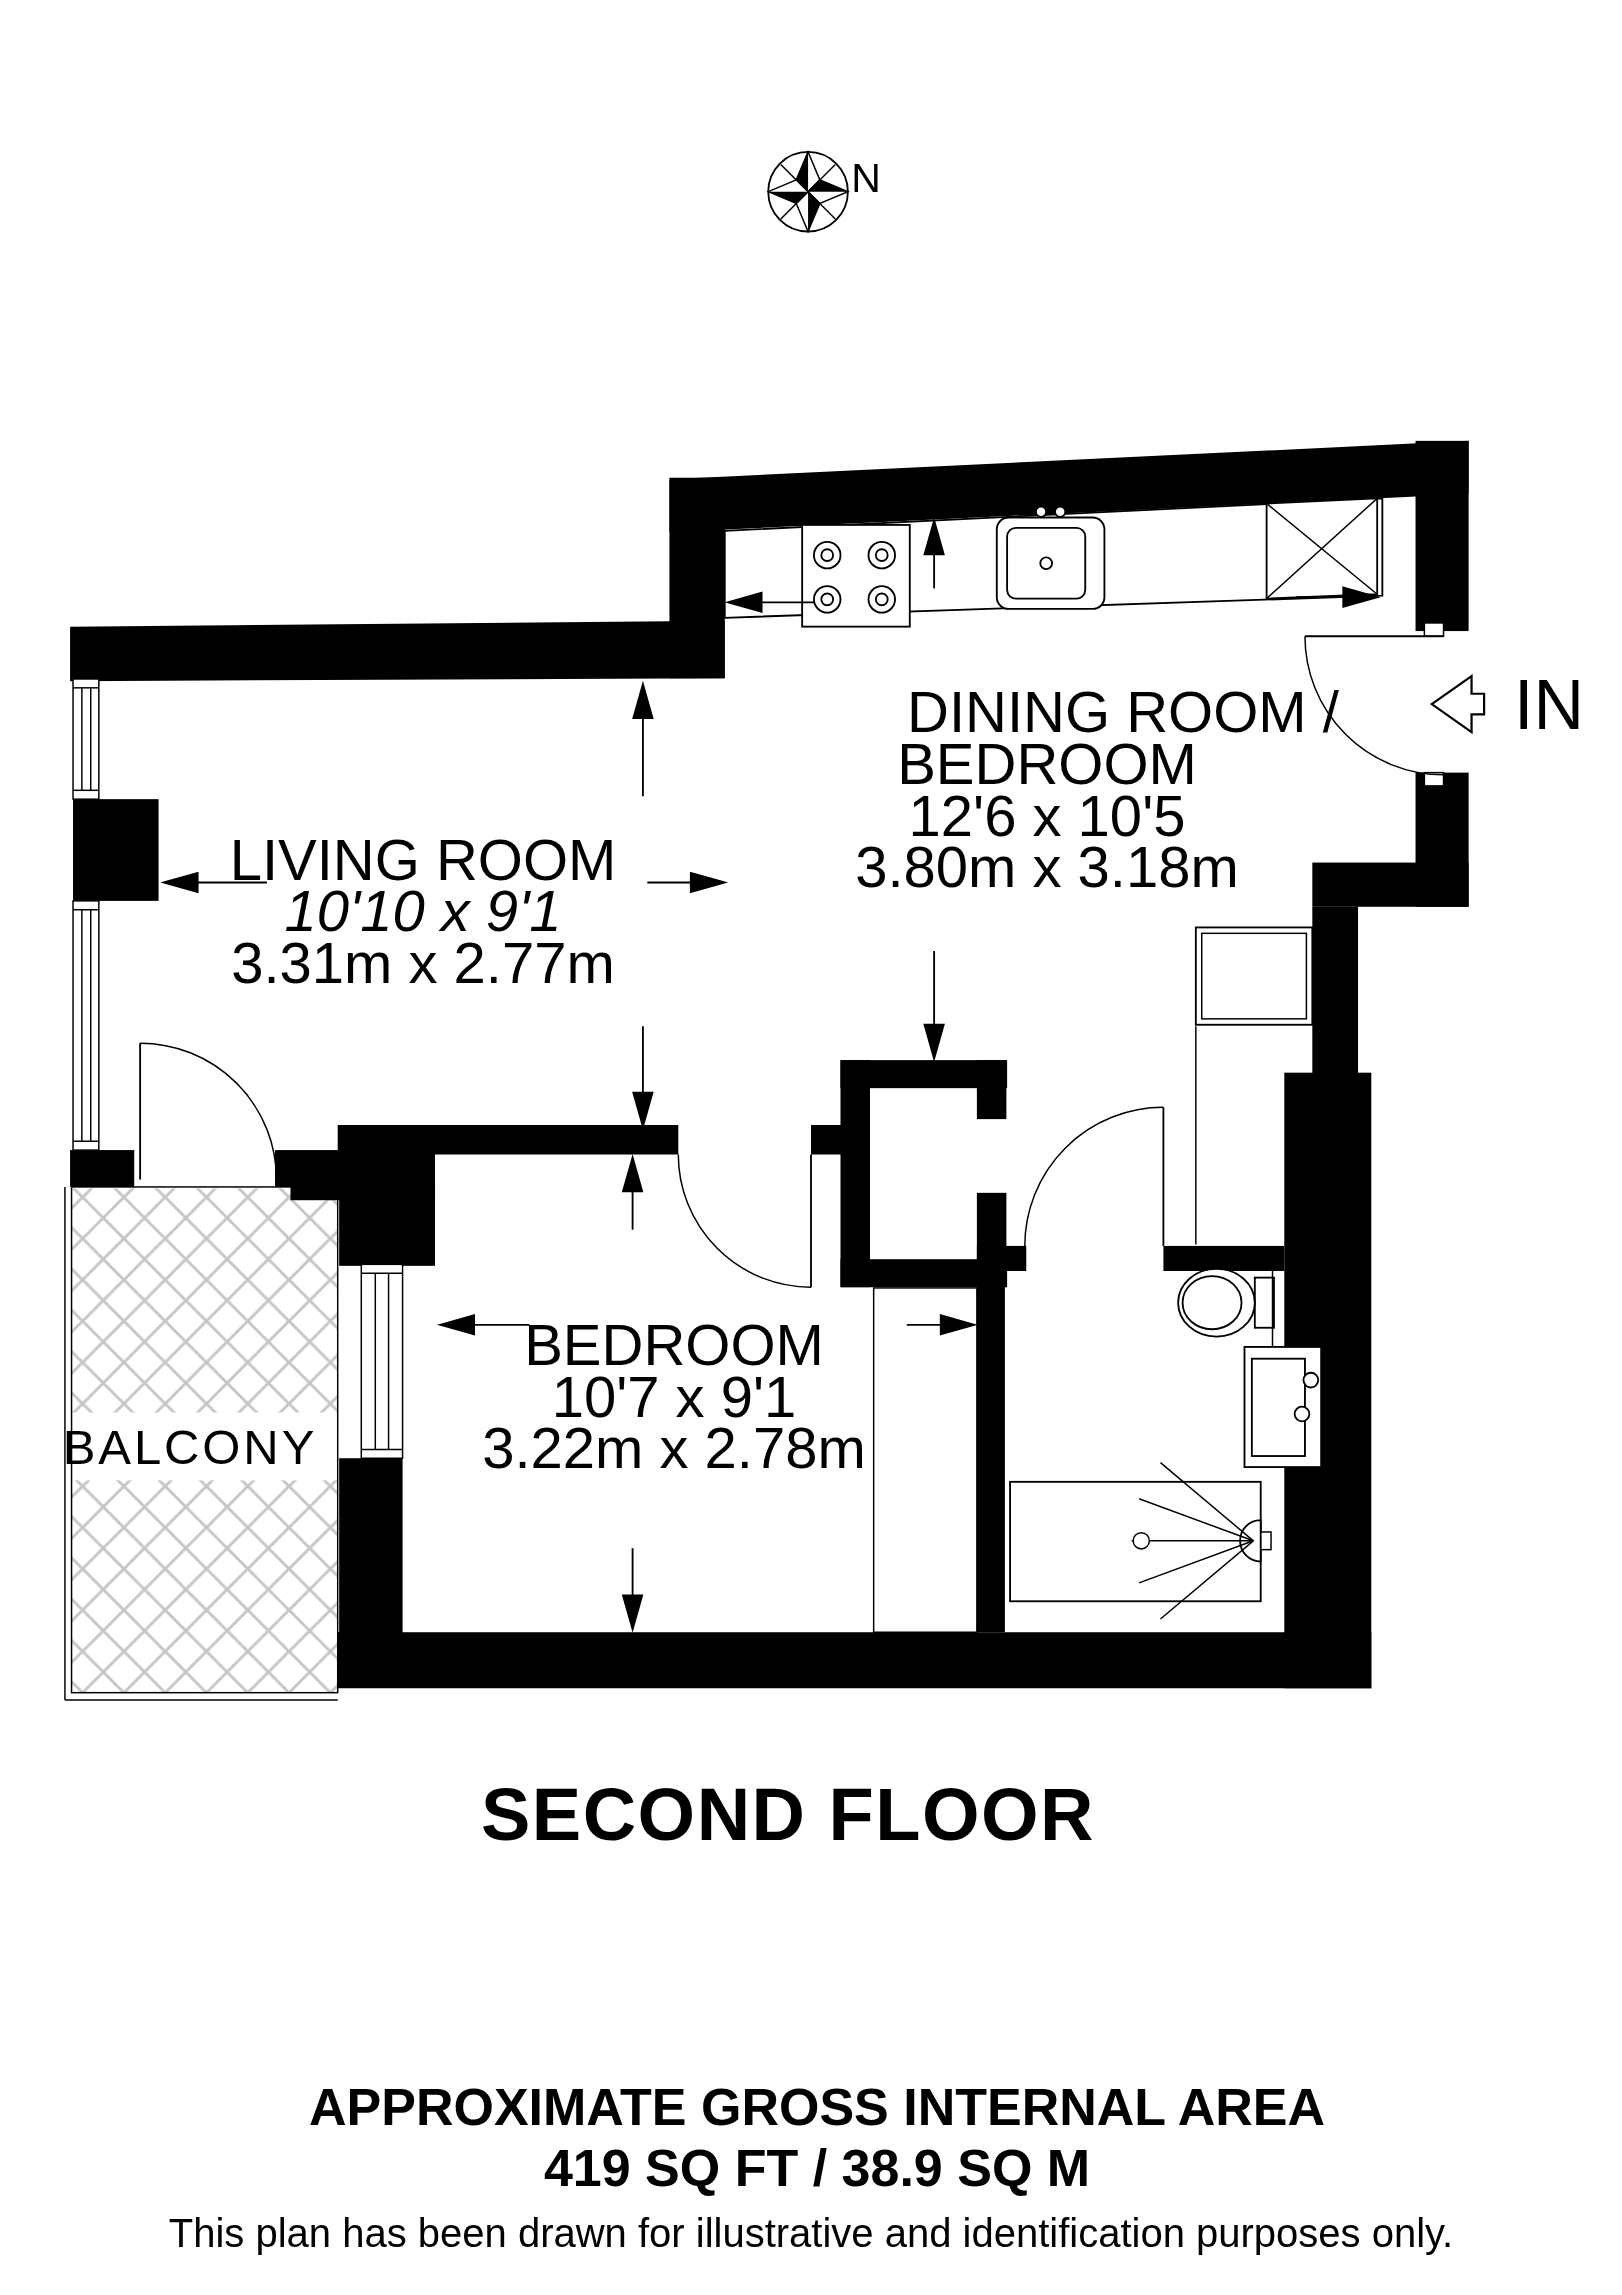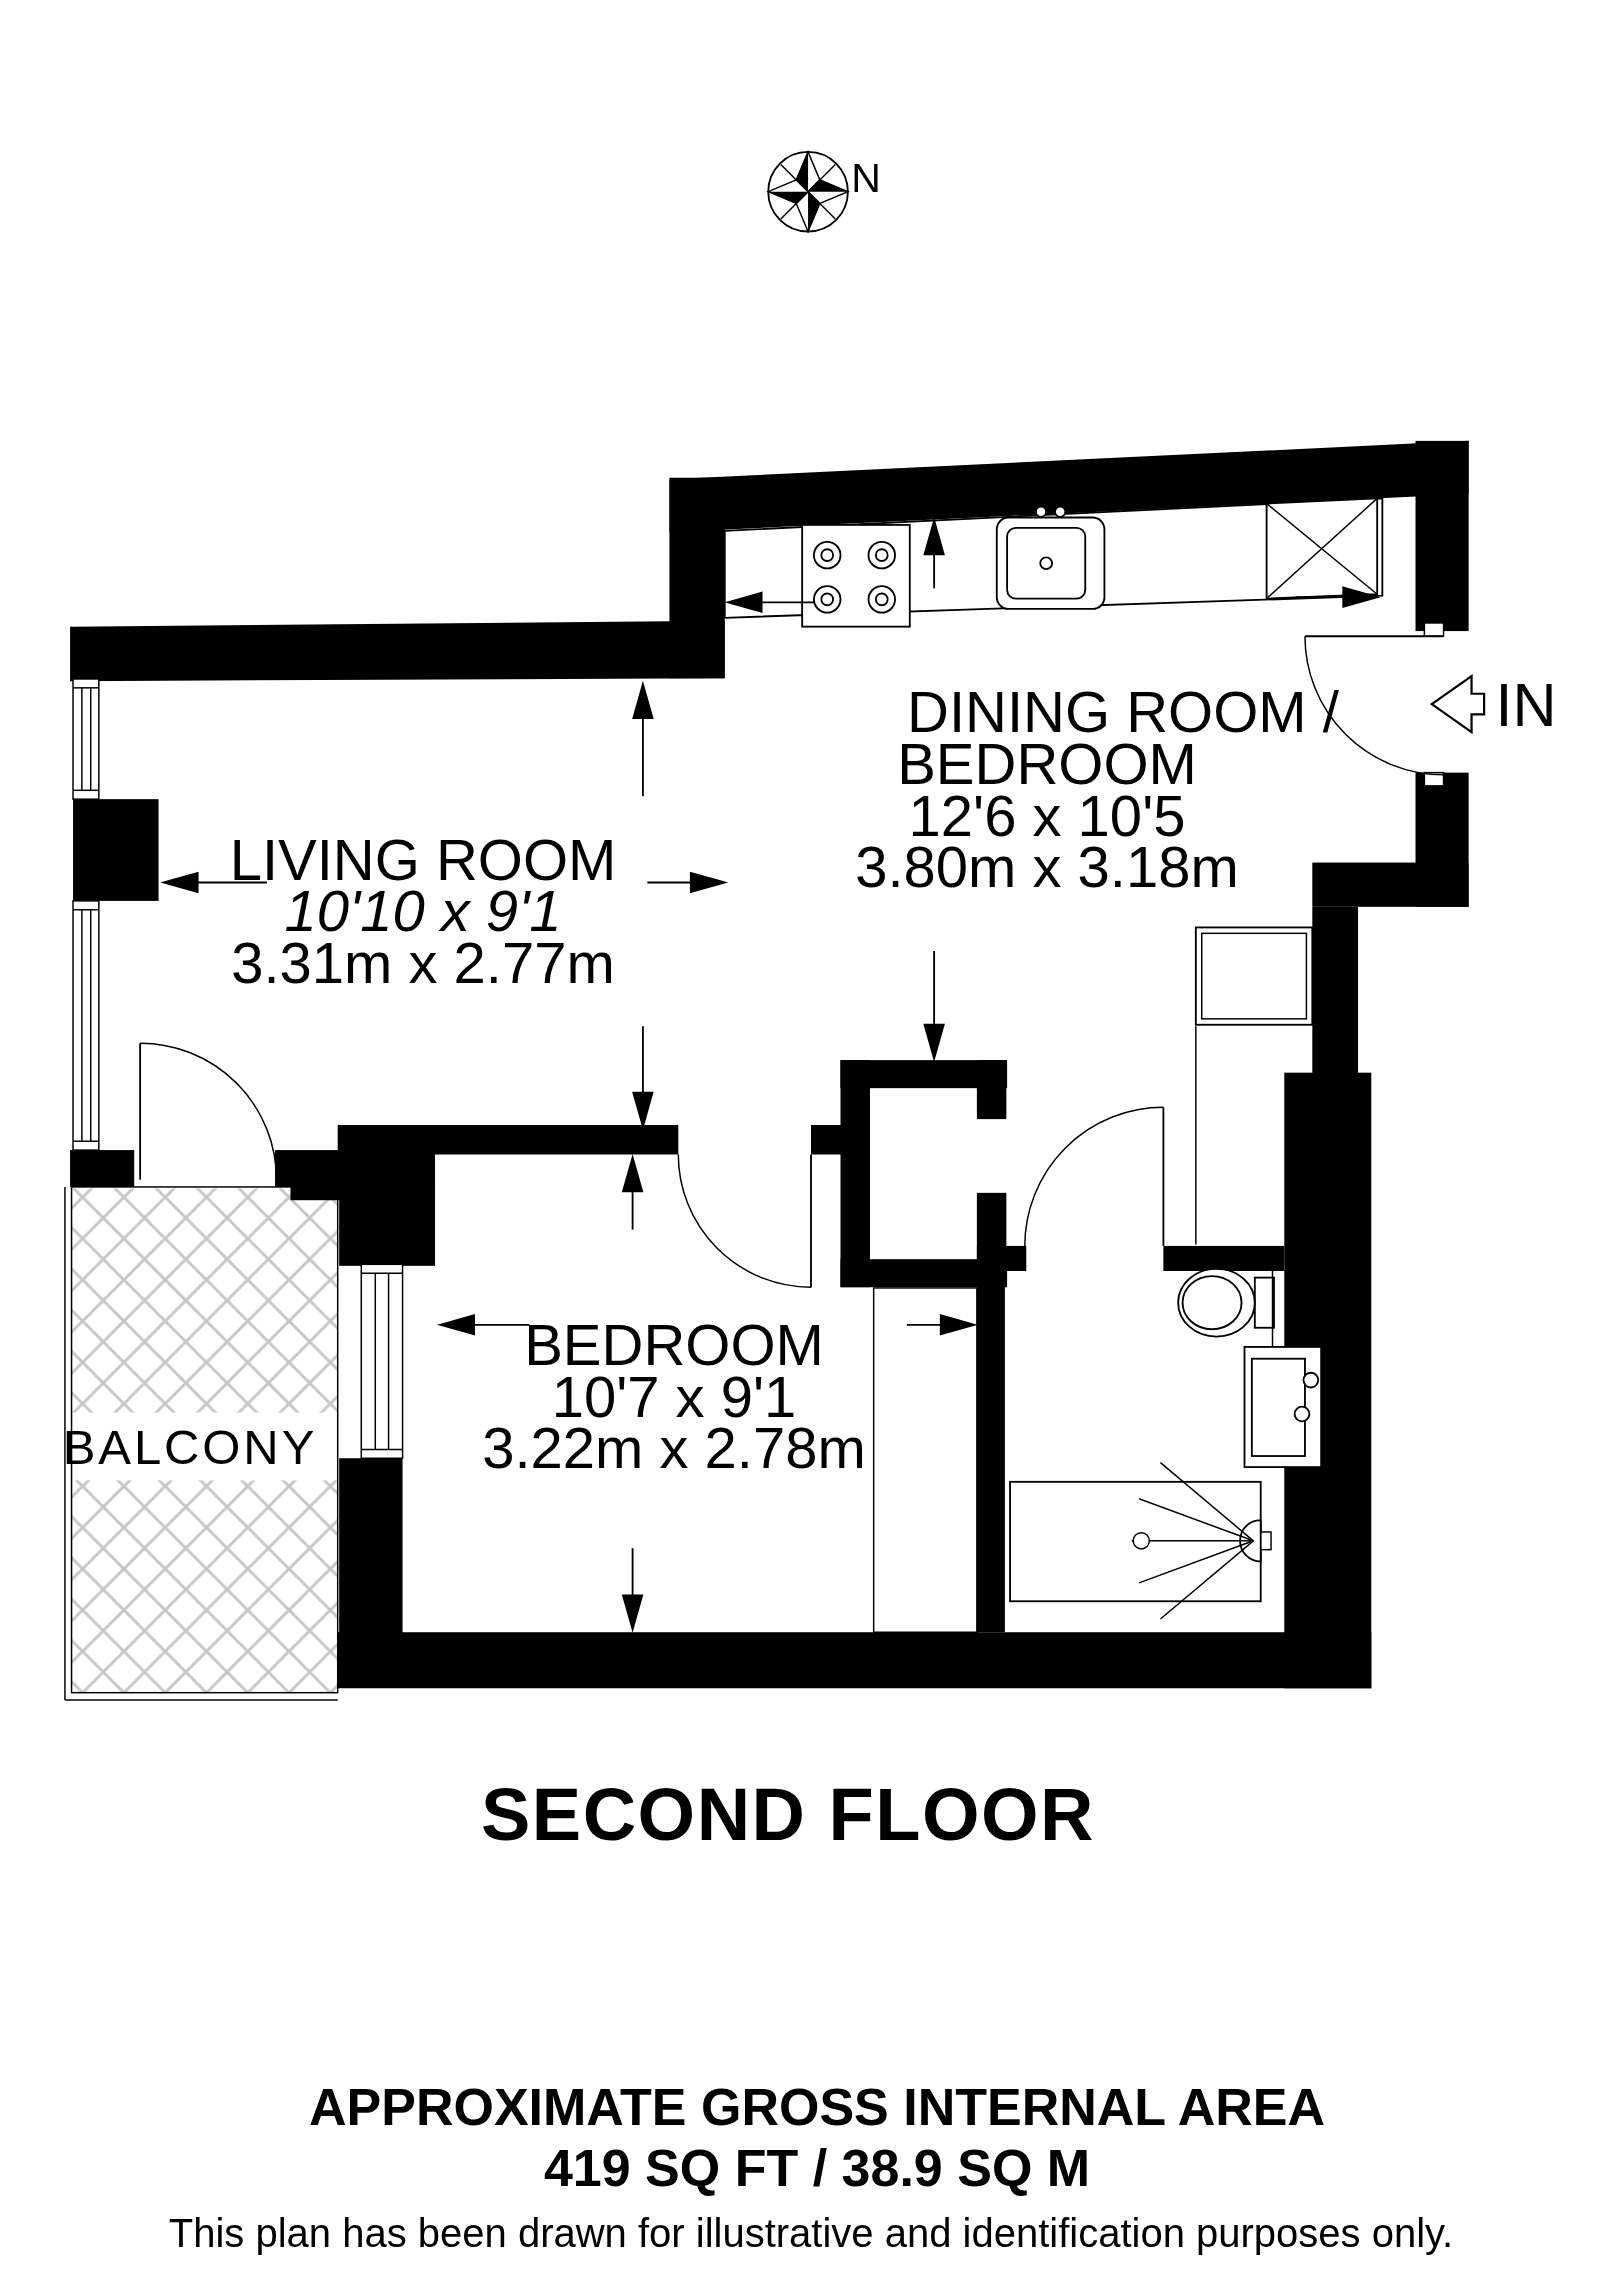--- a/index.html
+++ b/index.html
@@ -3,21 +3,21 @@
 <meta charset="utf-8">
 <style>
   html,body{margin:0;padding:0;background:#ffffff;}
   body{width:1622px;height:2295px;position:relative;font-family:"Liberation Sans",sans-serif;color:#000;}
   #plan-wrap{position:absolute;left:0;top:0;width:1622px;height:2295px;}
   svg{position:absolute;left:0;top:0;}
   .lbl{position:absolute;transform:translate(-50%,-50%);white-space:nowrap;text-align:center;line-height:1;}
   .room-line{font-size:58px;}
   .balcony-line{font-size:49px;letter-spacing:2.9px;}
   .n-line{font-size:41px;}
-  .in-line{font-size:61px;}
+  .in-line{font-size:70px;margin-left:23px;}
   .floor-title{font-size:74px;font-weight:bold;letter-spacing:1.5px;}
   .area-line{font-size:52px;font-weight:bold;}
   .disclaimer-line{font-size:40px;}
 </style>
 </head>
 <body>
 
 <div id="plan-wrap">
 
 <svg width="1622" height="2295" viewBox="0 0 2200 3113">

